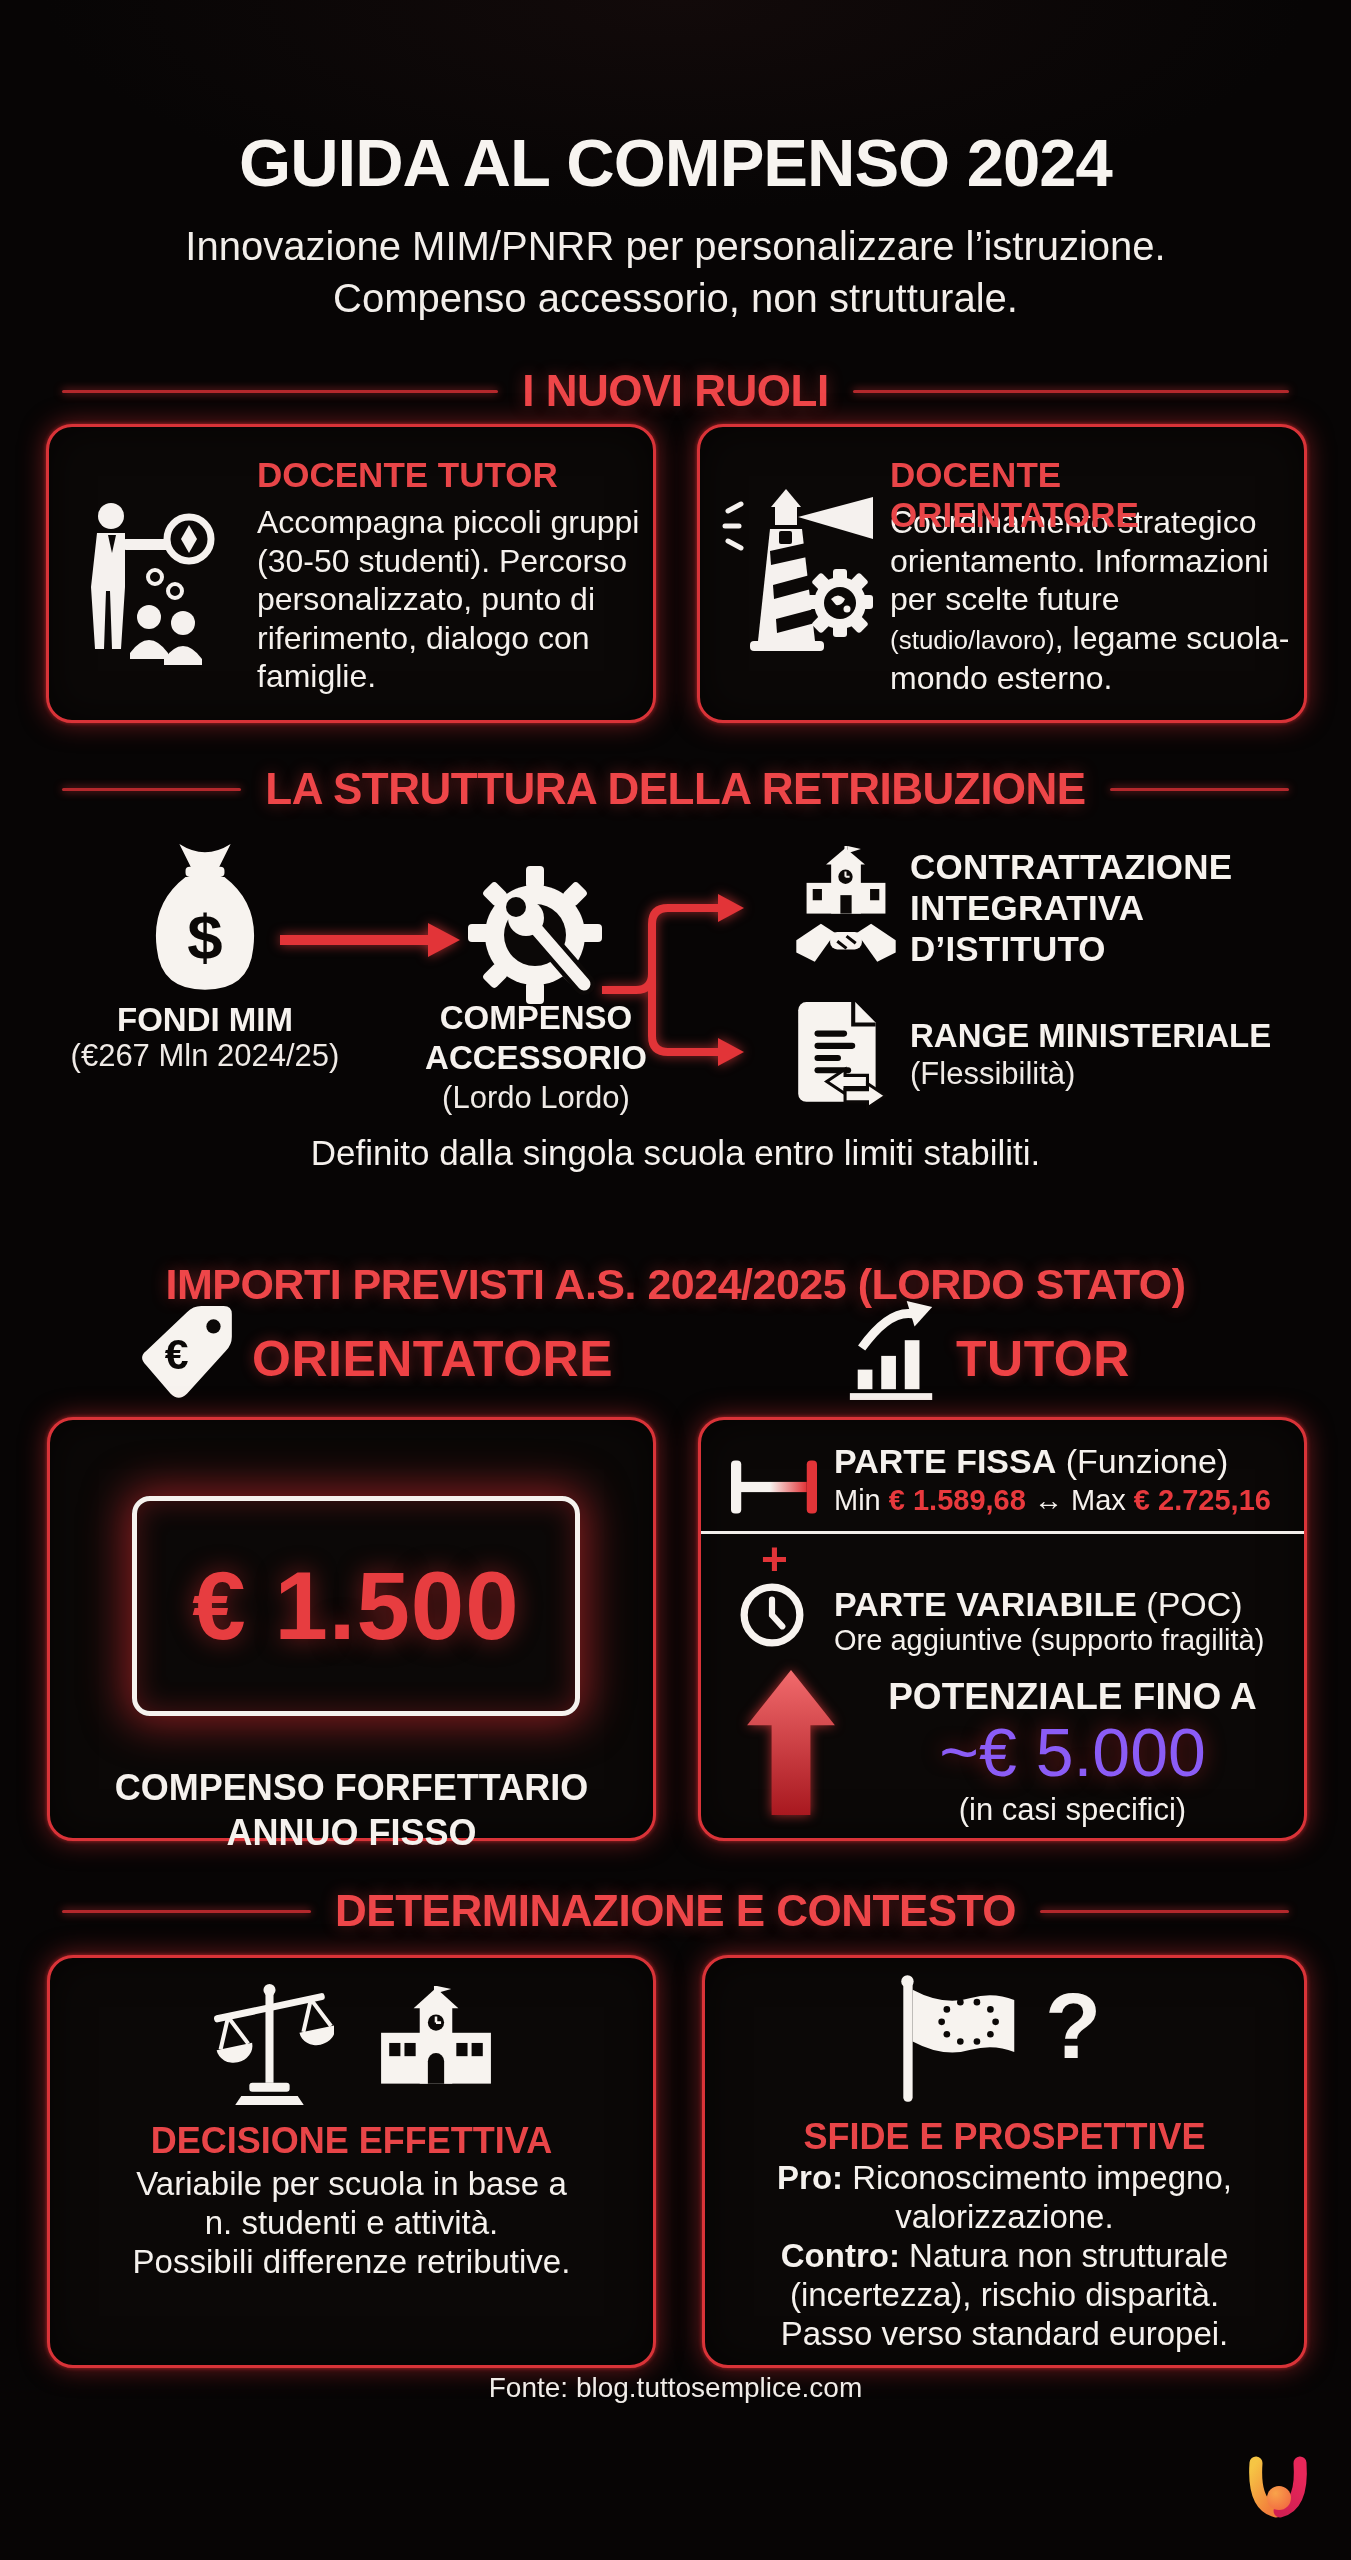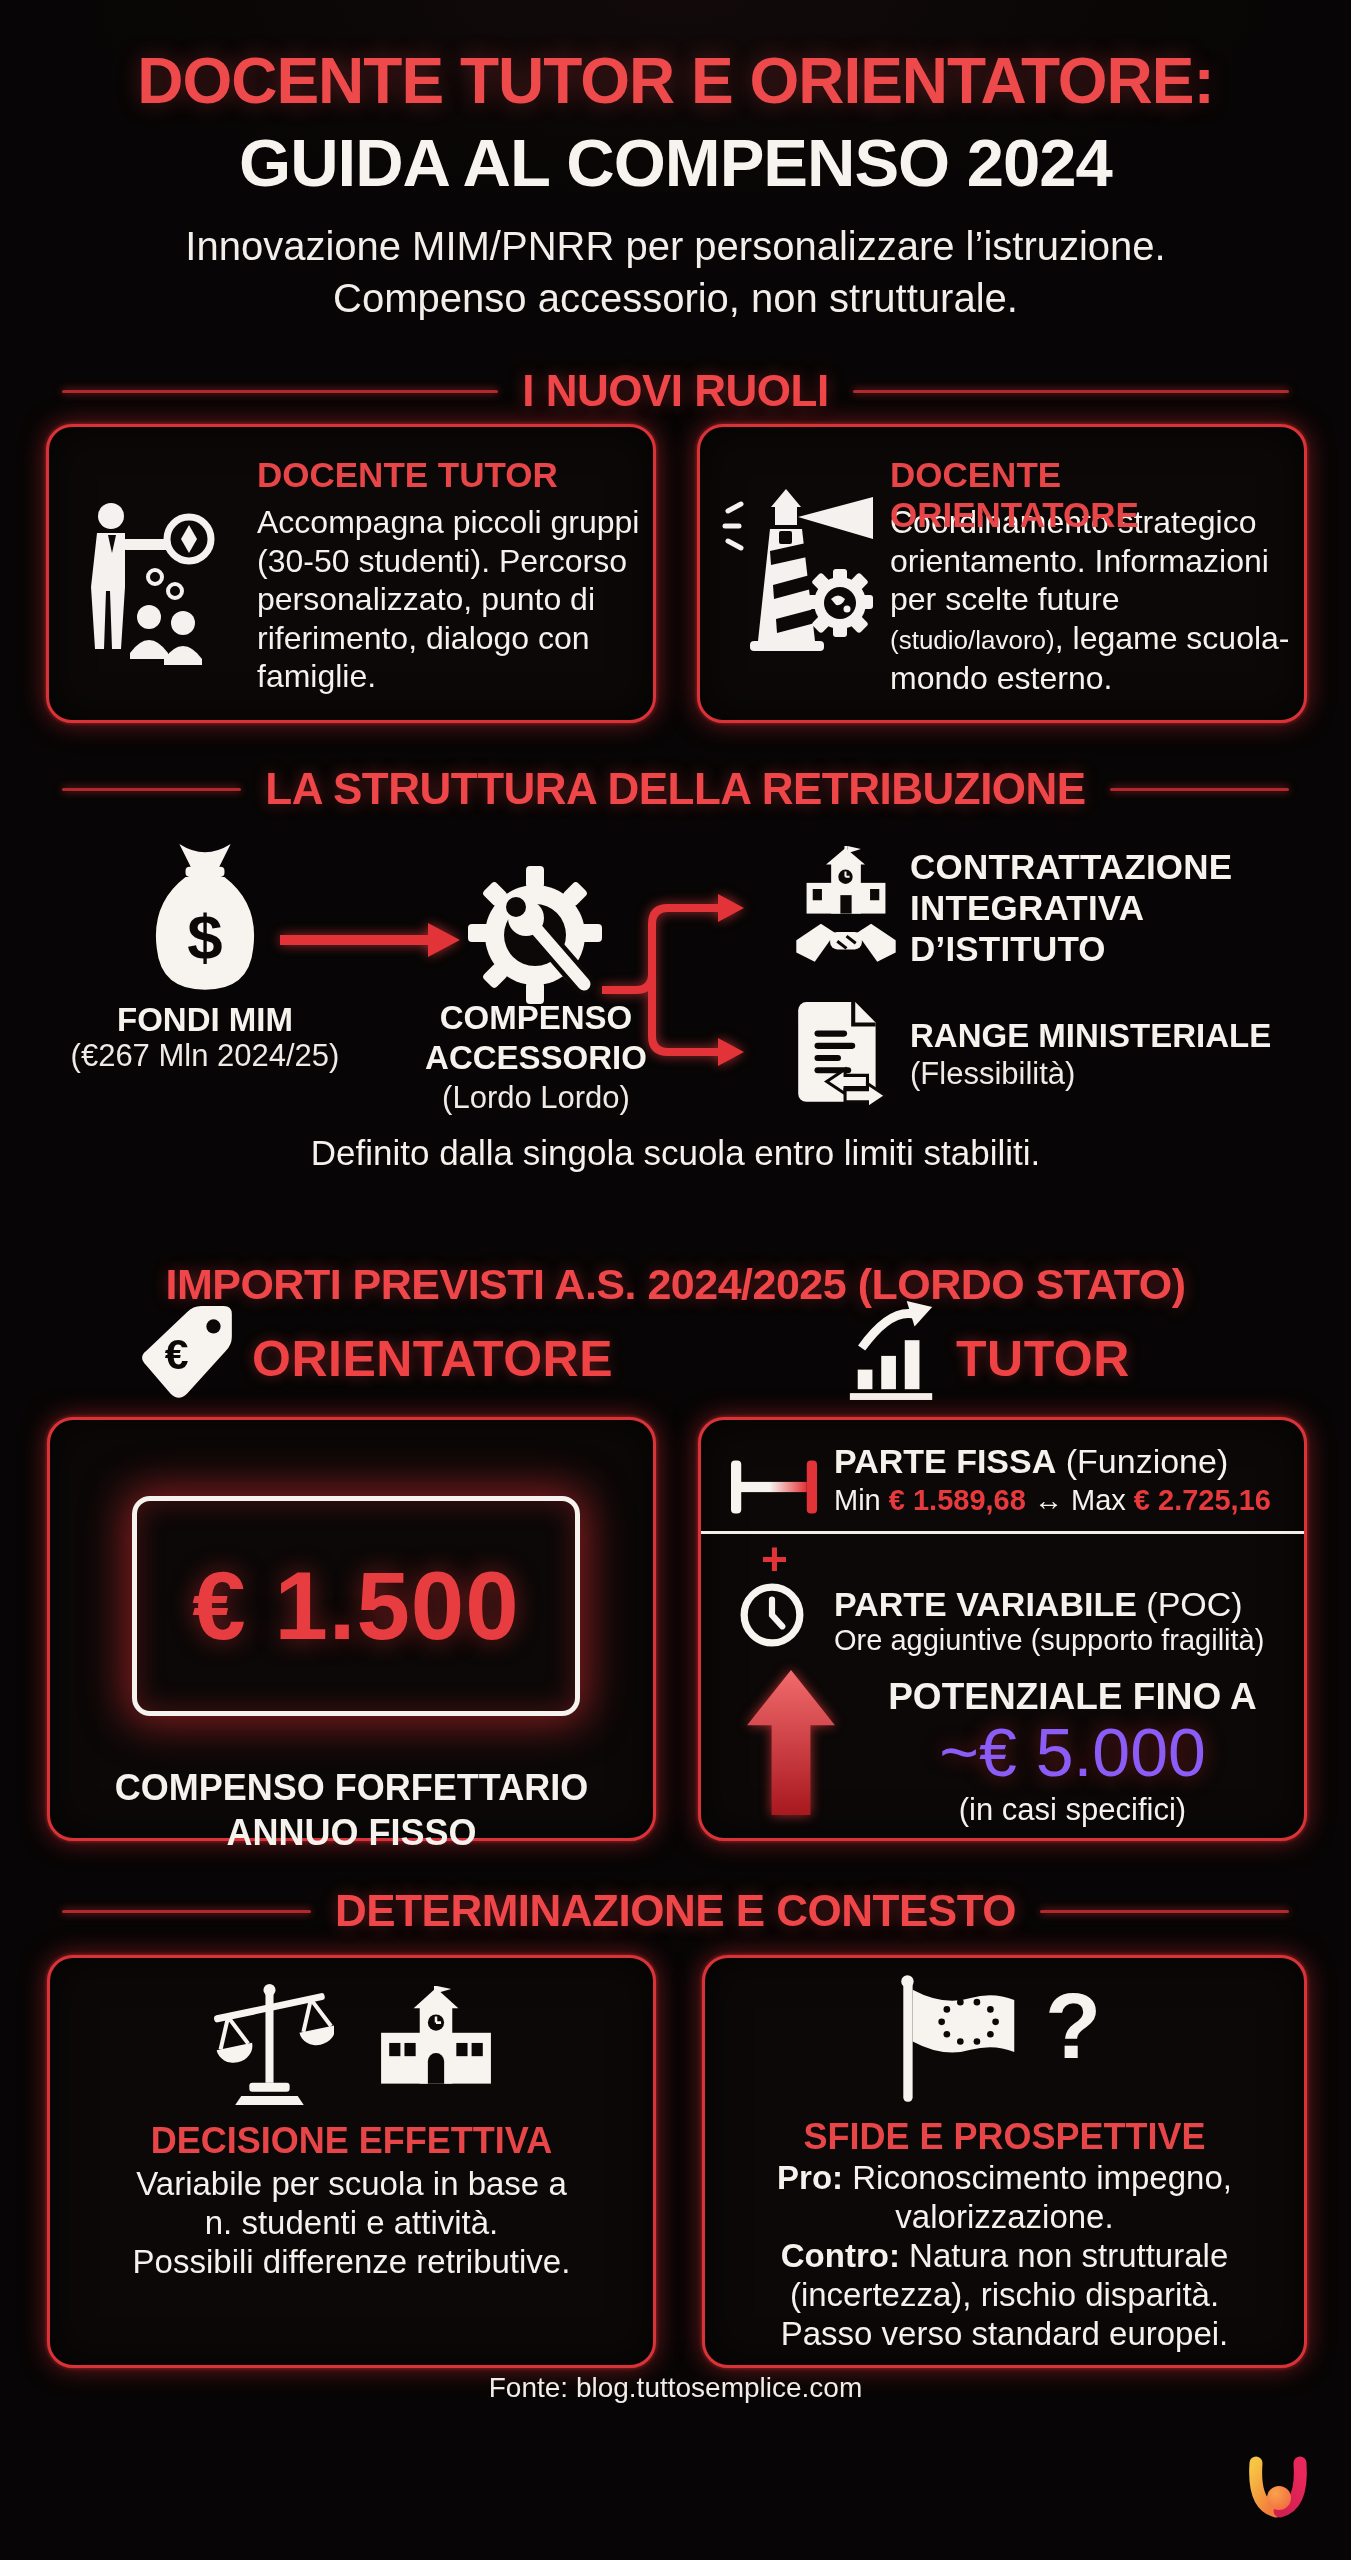--- a/index.html
+++ b/index.html
@@ -31,21 +31,20 @@
   .divider{position:absolute;left:0;right:0;top:111px;height:3px;background:#f2eeea;}
   .redicon{filter:drop-shadow(0 0 6px rgba(235,60,63,.7));}
   .qmark{font-size:92px;font-weight:700;color:#f6f2ee;line-height:1;}
   .footer{left:0;right:0;top:2372px;text-align:center;font-size:28px;color:#f0ece8;}
 </style>
 </head>
 <body>
 
 <div id="page">
 
-  <div class="abs title1">DOCENTE TUTOR E ORIENTATORE:</div>
   <div class="abs title2">GUIDA AL COMPENSO 2024</div>
   <div class="abs subtitle pre">Innovazione MIM/PNRR per personalizzare l’istruzione.
 Compenso accessorio, non strutturale.</div>
 
   <div class="abs sechead" style="top:366px;">
     <div class="hline"></div>
     <div class="txt">I NUOVI RUOLI</div>
     <div class="hline"></div>
   </div>
 

